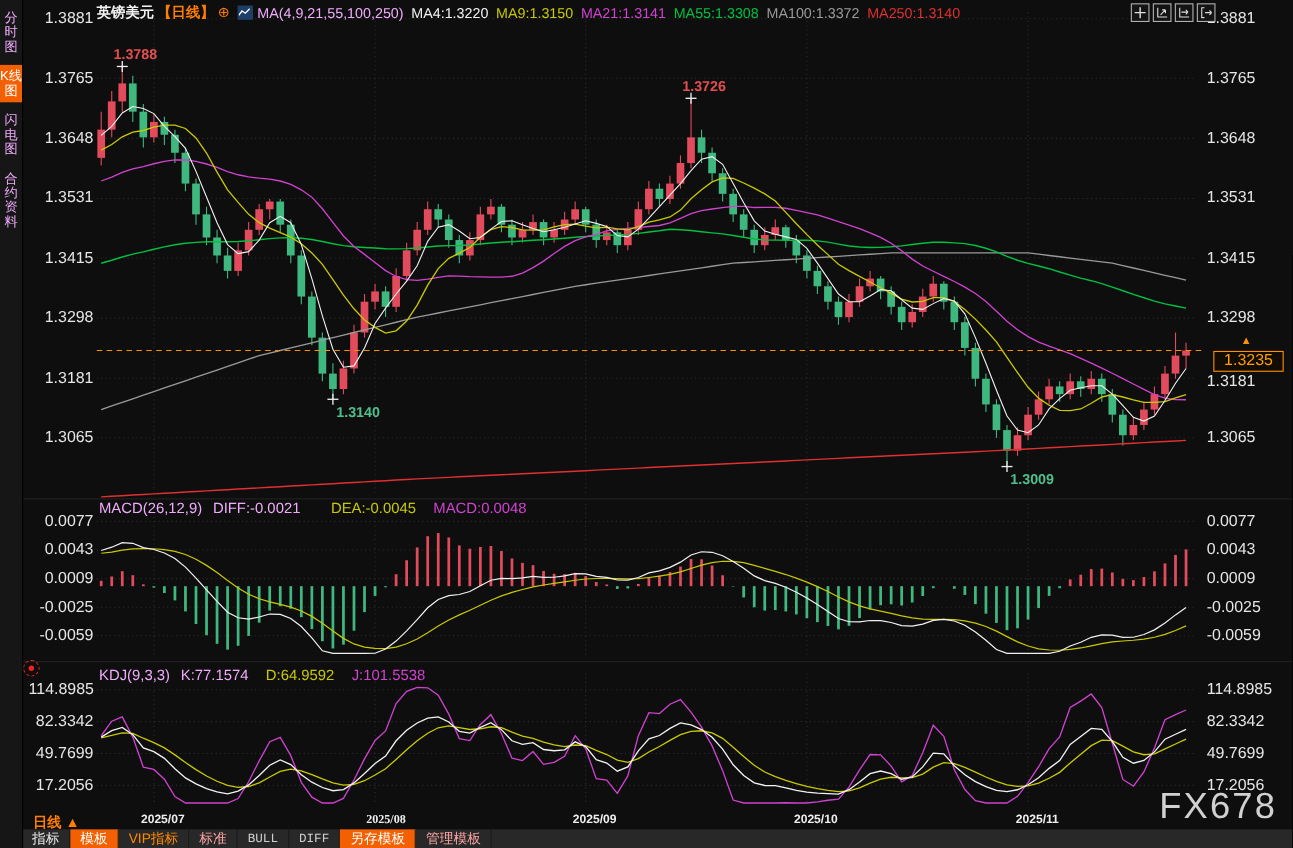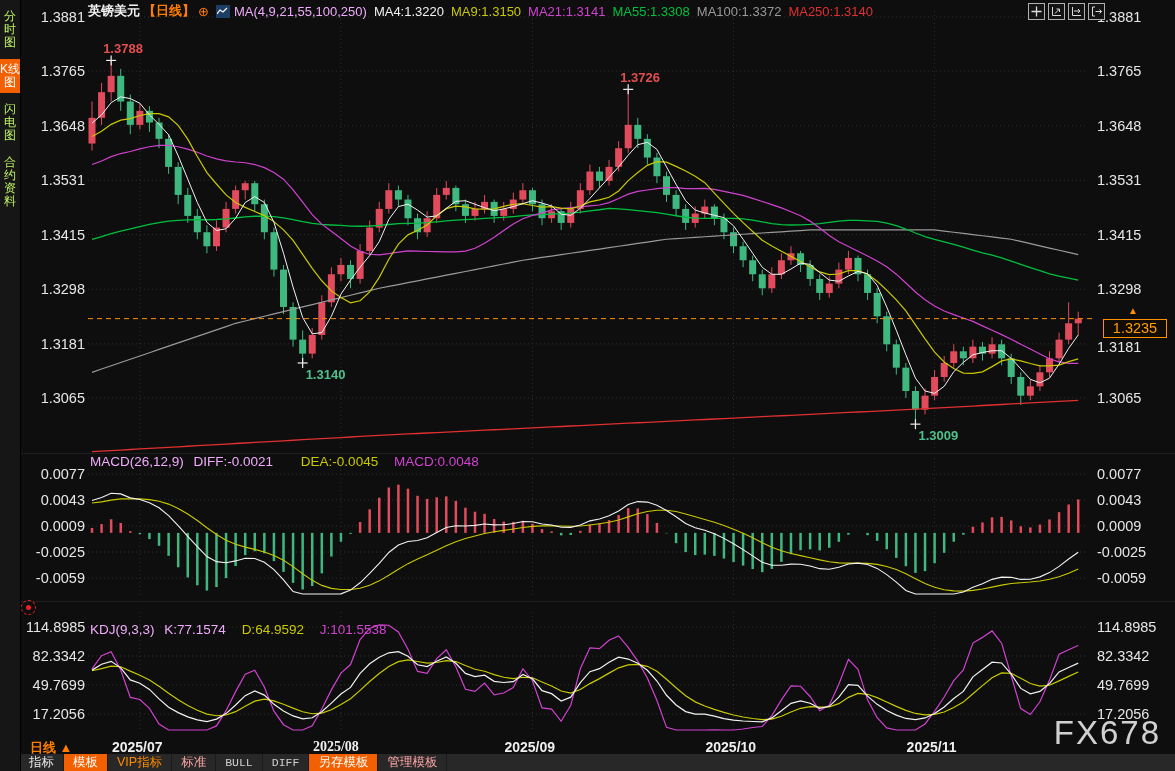--- a/index.html
+++ b/index.html
@@ -5,21 +5,21 @@
   html,body{margin:0;padding:0;background:#000;}
   .screen{position:relative;width:1175px;height:771px;background:#0e0e0e;overflow:hidden;
           font-family:"Liberation Sans","DejaVu Sans",sans-serif;color:#e4e4e4;}
   svg#chart-svg{position:absolute;left:0;top:0;z-index:1;}
   .grid{stroke:#2e2e2e;stroke-dasharray:1 3;stroke-width:1;}
   .sep{stroke:#1f1f1f;stroke-width:1;}
   .ann{font-size:13px;font-weight:bold;font-family:"Liberation Sans",sans-serif;}
 
   
   .sidebar{position:absolute;left:0;top:0;width:20px;height:771px;background:#161616;border-right:1px solid #000;z-index:4;}
-  .side-tab{width:20px;text-align:center;font-size:12px;line-height:13px;color:#bef264;padding:4px 0;margin-top:6px;cursor:pointer;word-break:break-all;}
+  .side-tab{width:20px;text-align:center;font-size:12px;line-height:13px;color:#f0abfc;padding:4px 0;margin-top:6px;cursor:pointer;word-break:break-all;}
   .side-tab.active{background:#f26002;color:#fff;}
 
   
   .header{position:absolute;left:88px;top:2px;height:18px;z-index:3;font-size:13px;white-space:nowrap;display:flex;align-items:center;gap:7px;}
   .sym{color:#f2f2f2;font-weight:bold;}
   .ptag{color:#ff7d00;font-weight:bold;}
   .plus{color:#ff7d00;font-size:13px;}
   .mini-ic{width:14px;height:13px;background:#1d3f66;display:inline-flex;align-items:center;justify-content:center;}
   .toolbar{position:absolute;right:70px;top:3px;z-index:5;display:flex;gap:3px;}
   .tb{width:15px;height:15px;border:1px solid #b0b0b0;display:flex;align-items:center;justify-content:center;background:#141414;cursor:pointer;}
@@ -37,21 +37,21 @@
   .badge-arrow{position:absolute;left:1128px;top:305px;color:#ff9000;font-size:10px;z-index:4;}
 
   
   .alert-dot{position:absolute;left:21px;top:600px;width:13px;height:13px;border:1px dashed #e22;border-radius:50%;
              display:flex;align-items:center;justify-content:center;z-index:3;cursor:pointer;}
   .alert-dot i{width:5px;height:5px;background:#e22;border-radius:50%;}
 
   
   .datebar{position:absolute;left:0;top:737px;width:1175px;height:17px;z-index:3;}
   .period{position:absolute;left:30px;top:2px;color:#ff7d00;font-size:13px;font-weight:bold;cursor:pointer;}
-  .month-label{position:absolute;top:2px;width:56px;text-align:left;color:#efefef;font-size:14px;font-weight:bold;}
+  .month-label{position:absolute;top:2px;width:56px;text-align:right;color:#efefef;font-size:11px;font-weight:bold;}
 
   
   .tabbar{position:absolute;left:20px;top:754px;width:1155px;height:17px;background:#282828;z-index:3;display:flex;font-size:12.5px;line-height:17px;}
   .btab{padding:0 9px;color:#e8e8e8;border-right:1px solid #1b1b1b;cursor:pointer;white-space:nowrap;}
   .btab.active{background:#f26002;color:#fff;}
   .btab.orange-text{color:#ff8a00;}
   .btab.muted{color:#fca5a5;}
   .btab.mono{font-family:"Liberation Mono","DejaVu Sans Mono",monospace;font-size:11.5px;color:#cfcfcf;}
 
   .watermark{position:absolute;right:14px;top:714px;font-size:33px;letter-spacing:2px;color:#e2e2e2;z-index:6;opacity:.92;}
@@ -518,21 +518,21 @@
   <span class="axl" style="top:570px">-0.0059</span>
   <span class="axr" style="top:466px">0.0077</span>
   <span class="axr" style="top:492px">0.0043</span>
   <span class="axr" style="top:518px">0.0009</span>
   <span class="axr" style="top:544px">-0.0025</span>
   <span class="axr" style="top:570px">-0.0059</span>
 
   <div class="alert-dot">
       <i></i>
     </div>
-  <div class="panel-head" style="left:90px;top:622px;">
+  <div class="panel-head" style="left:90px;top:606px;">
     <span class="white">KDJ(9,3,3)</span>
     <span class="white" style="margin-left:6px;">K:77.1574</span>
     <span class="yellow" style="margin-left:12px;">D:64.9592</span>
     <span class="magenta" style="margin-left:12px;">J:101.5538</span>
   </div>
   <span class="axl" style="top:619px">114.8985</span>
   <span class="axl" style="top:648px">82.3342</span>
   <span class="axl" style="top:677px">49.7699</span>
   <span class="axl" style="top:706px">17.2056</span>
   <span class="axr" style="top:619px">114.8985</span>

